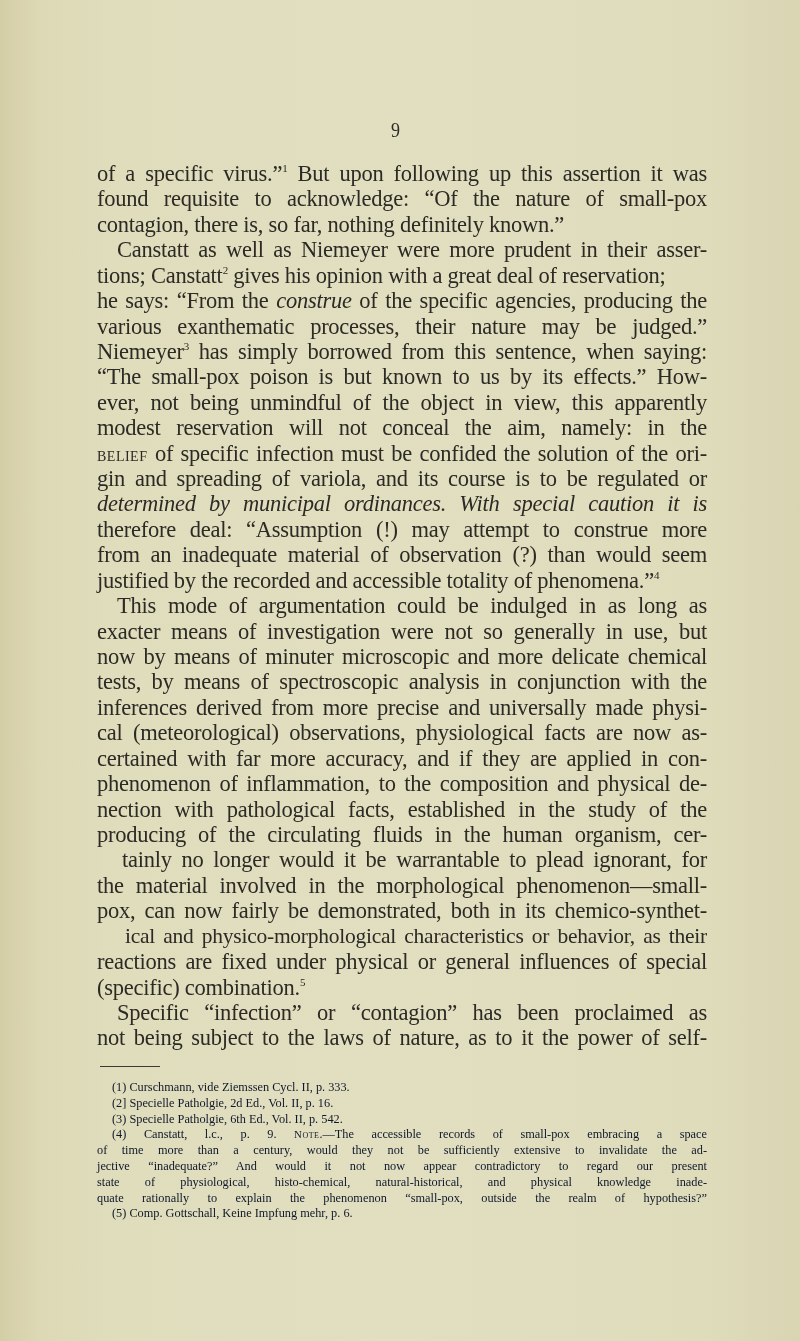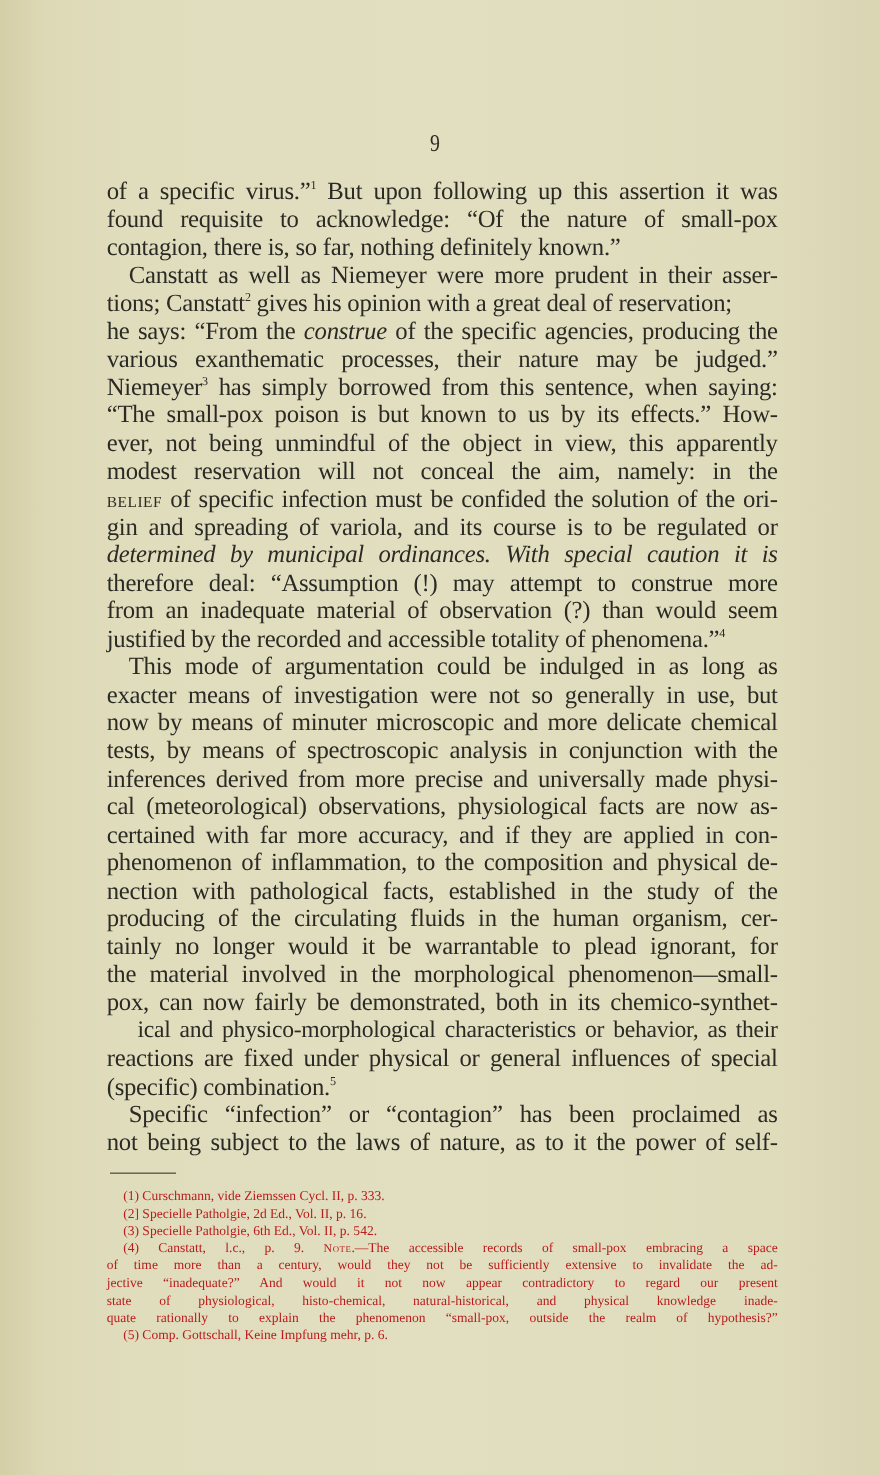--- a/index.html
+++ b/index.html
@@ -66,21 +66,21 @@
       top: 1080px;
       width: 610px;
     }
     .fn-line {
       height: 15.8px;
       line-height: 15.8px;
       font-size: 12.3px;
       white-space: nowrap;
       text-align: justify;
       text-align-last: justify;
-      color: #b91c1c;
+      color: #0f172a;
     }
     .fn-line.last { text-align-last: left; }
     .fn-line.indent { padding-left: 15px; }
   </style>
 </head>
 <body>
 
 <div class="page">
 
   <div class="page-number">9</div>
@@ -106,21 +106,21 @@
     <div class="line indent"><span style="white-space: nowrap; word-spacing: 0px;">This mode of argumentation could be indulged in as long as</span></div>
     <div class="line"><span style="white-space: nowrap; word-spacing: 0px;">exacter means of investigation were not so generally in use, but</span></div>
     <div class="line"><span style="white-space: nowrap; word-spacing: 0px;">now by means of minuter microscopic and more delicate chemical</span></div>
     <div class="line"><span style="white-space: nowrap; word-spacing: 0px;">tests, by means of spectroscopic analysis in conjunction with the</span></div>
     <div class="line"><span style="white-space: nowrap; word-spacing: 0px;">inferences derived from more precise and universally made physi-</span></div>
     <div class="line"><span style="white-space: nowrap; word-spacing: 0px;">cal (meteorological) observations, physiological facts are now as-</span></div>
     <div class="line"><span style="white-space: nowrap; word-spacing: 0px;">certained with far more accuracy, and if they are applied in con-</span></div>
     <div class="line"><span style="white-space: nowrap; word-spacing: 0px;">phenomenon of inflammation, to the composition and physical de-</span></div>
     <div class="line"><span style="white-space: nowrap; word-spacing: 0px;">nection with pathological facts, established in the study of the</span></div>
     <div class="line"><span style="white-space: nowrap; word-spacing: 0px;">producing of the circulating fluids in the human organism, cer-</span></div>
-    <div class="line"><span style="white-space: nowrap; word-spacing: 0px;">tainly no longer would it be warrantable to plead ignorant, for</span></div>
+    <div class="line"><span style="white-space: nowrap; word-spacing: 0px; margin-left: 25px;">tainly no longer would it be warrantable to plead ignorant, for</span></div>
     <div class="line"><span style="white-space: nowrap; word-spacing: 0px;">the material involved in the morphological phenomenon—small-</span></div>
     <div class="line"><span style="white-space: nowrap; word-spacing: 0px;">pox, can now fairly be demonstrated, both in its chemico-synthet-</span></div>
     <div class="line narrow"><span style="white-space: nowrap; word-spacing: 0px;">ical and physico-morphological characteristics or behavior, as their</span></div>
     <div class="line"><span style="white-space: nowrap; word-spacing: 0px;">reactions are fixed under physical or general influences of special</span></div>
     <div class="line last"><span style="white-space: nowrap;"><span>(specific) combination.</span><sup>5</sup><span></span></span></div>
     <div class="line indent"><span style="white-space: nowrap; word-spacing: 0px;">Specific “infection” or “contagion” has been proclaimed as</span></div>
     <div class="line"><span style="white-space: nowrap; word-spacing: 0px;">not being subject to the laws of nature, as to it the power of self-</span></div>
   </div>
 
   <div class="rule"></div>

